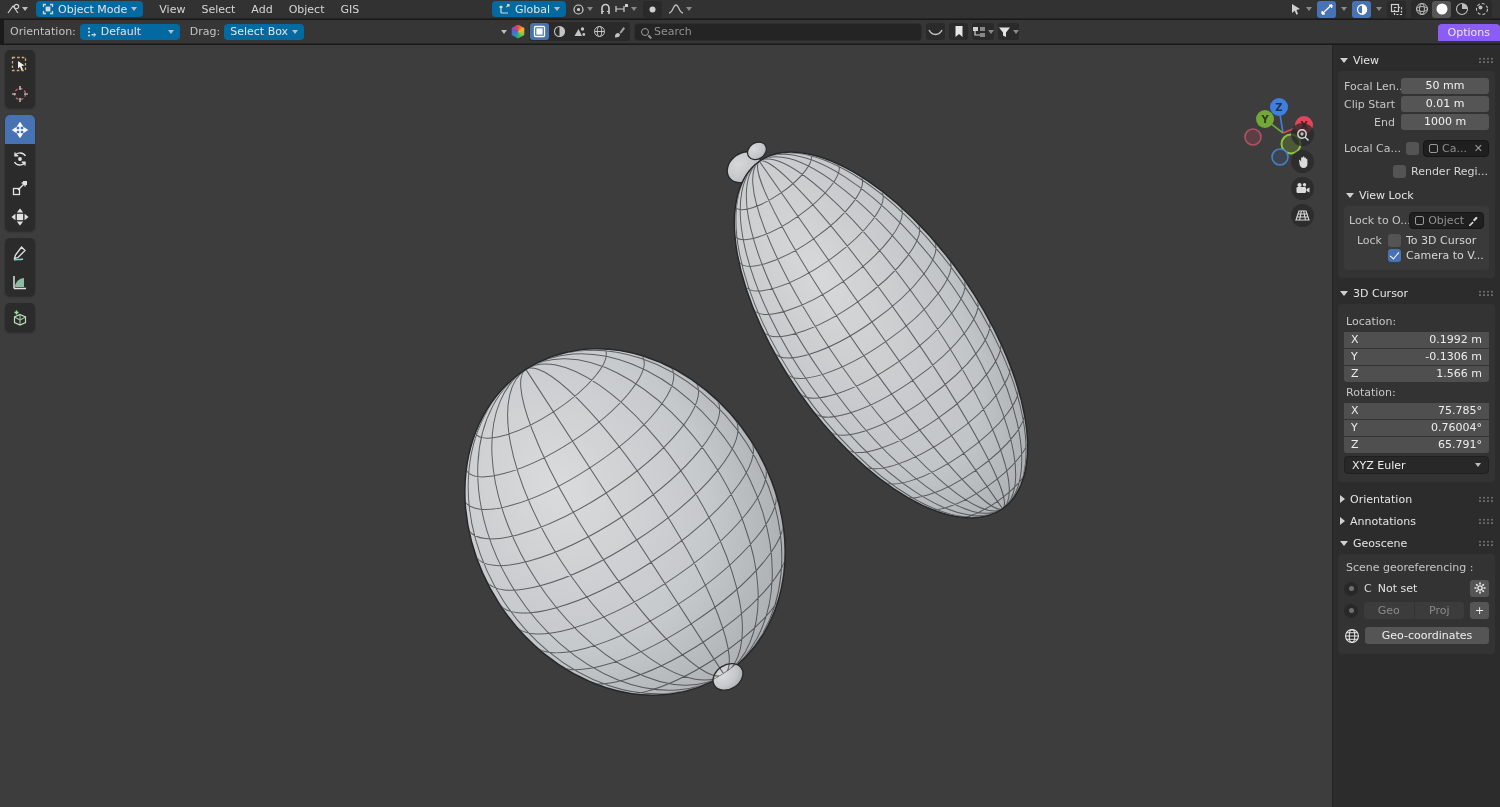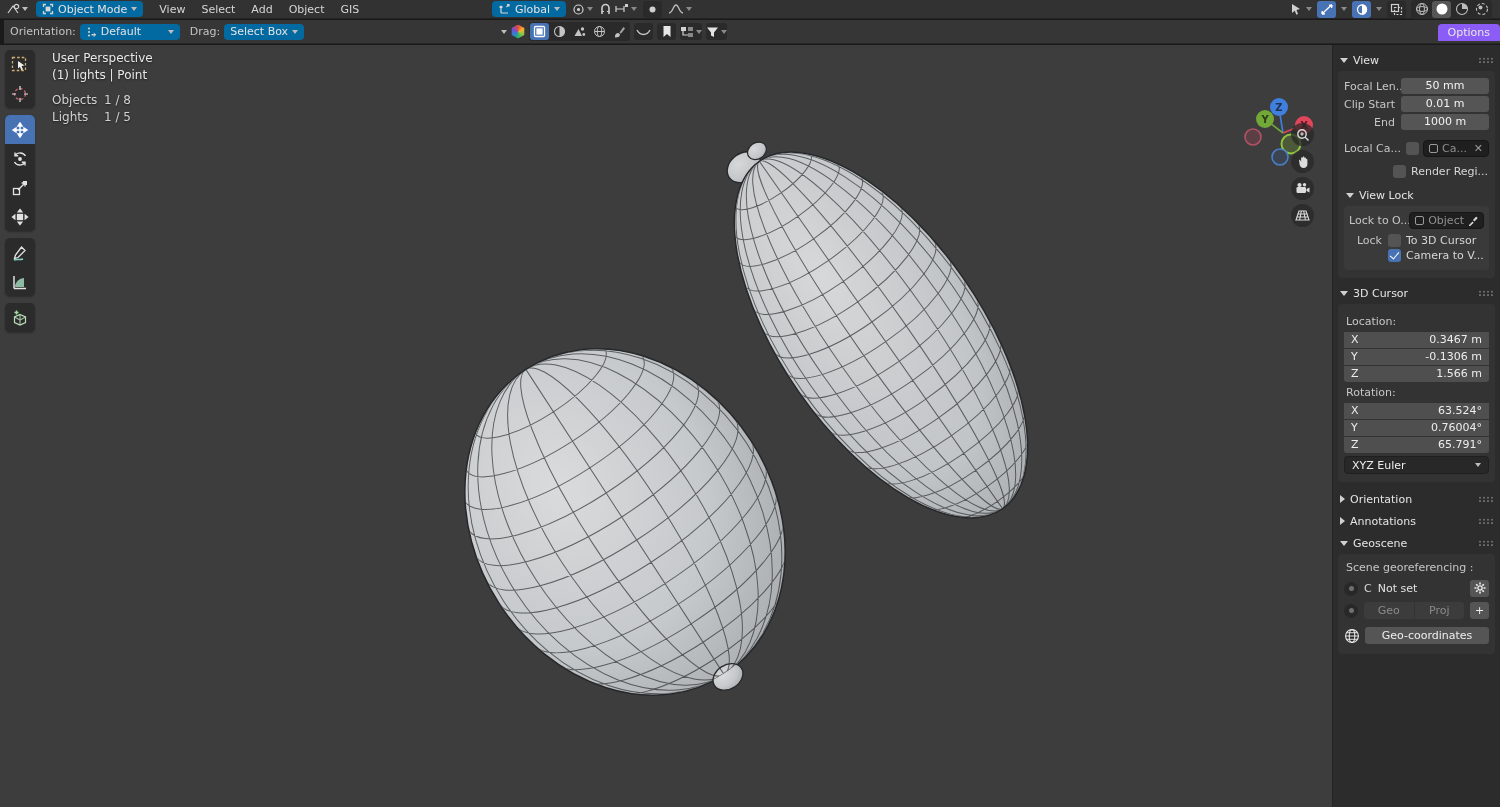--- a/index.html
+++ b/index.html
@@ -297,20 +297,24 @@
       </div>
       <div class="iconbtn">
         <svg width="13" height="13">
             <g fill="#c4c4c4">
               <path d="M2 11.5 c0 -2.5 1.5 -3.5 3.5 -3.5 l1.5 1.5 c0 2 -1.5 3 -5 3 z"></path>
               <path d="M6.5 7.5 L10.5 2 L12 3.5 L7.8 8.8 Z" opacity=".8"></path>
             </g>
           </svg>
       </div>
     </div>
+    <div class="searchbox">
+      <span class="mag"></span>
+      <input placeholder="Search" style="">
+    </div>
     <div class="iconbtn grouped">
       <svg width="15" height="12">
           <path d="M1 4 C4 10 11 10 14 4" stroke="#c4c4c4" stroke-width="1.4" fill="none"></path>
         </svg>
     </div>
     <div class="iconbtn grouped">
       <svg width="10" height="13">
           <path d="M1.5 1 h7 v11 l-3.5 -3 -3.5 3 z" fill="#e6e6e6"></path>
         </svg>
     </div>
@@ -384,34 +388,20 @@
       <circle cx="72" cy="32" r="9" fill="#e0455c"></circle>
       <circle cx="21" cy="44" r="8" fill="#5b3f45" stroke="#b05264" stroke-width="1.6"></circle>
       <circle cx="59" cy="51" r="9.5" fill="#4d5a39" stroke="#8fc33f" stroke-width="2"></circle>
       <circle cx="48" cy="64" r="8" fill="#3c4452" stroke="#4a7fc6" stroke-width="1.6"></circle>
       <text x="47" y="17.5" font-size="10" font-weight="bold" fill="#20344f" text-anchor="middle">Z</text>
       <text x="33" y="29.5" font-size="10" font-weight="bold" fill="#2c3d17" text-anchor="middle">Y</text>
       <text x="72" y="35.5" font-size="10" font-weight="bold" fill="#57171f" text-anchor="middle">X</text>
     </g>
   </svg>
 
-  <div class="vp-text">
-    <div>User Perspective</div>
-    <div>(1) lights | Point</div>
-    <div class="vp-stats">
-      <div class="srow">
-          <span>Objects</span>
-          <span>1 / 8</span>
-        </div>
-      <div class="srow">
-          <span>Lights</span>
-          <span>1 / 5</span>
-        </div>
-    </div>
-  </div>
 
   <div class="toolbar">
     <div class="tgroup">
       <div class="tbtn">
         <svg width="18" height="18">
             <g>
               <rect x="1.5" y="1.5" width="13" height="13" fill="none" stroke="#cfae6f" stroke-width="1.3" stroke-dasharray="2.6 2"></rect>
               <path d="M7 5 L13.5 9.5 L10.6 10 L12 13.5 L10.3 14.2 L9 10.8 L7 12.5 Z" fill="#f0f0f0"></path>
             </g>
           </svg>
@@ -603,34 +593,34 @@
   <div class="phead" style="margin-top:4px">
     <span class="arr-d"></span>
     <span>3D Cursor</span>
     <span class="grow"></span>
       <span class="grip"></span>
   </div>
   <div class="pbody">
     <div class="slabel">Location:</div>
     <div class="numrow">
         <span>X</span>
-        <span>0.3467 m</span>
+        <span>0.1992 m</span>
       </div>
     <div class="numrow">
         <span>Y</span>
         <span>-0.1306 m</span>
       </div>
     <div class="numrow last">
         <span>Z</span>
         <span>1.566 m</span>
       </div>
     <div class="slabel">Rotation:</div>
     <div class="numrow">
         <span>X</span>
-        <span>63.524°</span>
+        <span>75.785°</span>
       </div>
     <div class="numrow">
         <span>Y</span>
         <span>0.76004°</span>
       </div>
     <div class="numrow last">
         <span>Z</span>
         <span>65.791°</span>
       </div>
     <div class="dropdown">

